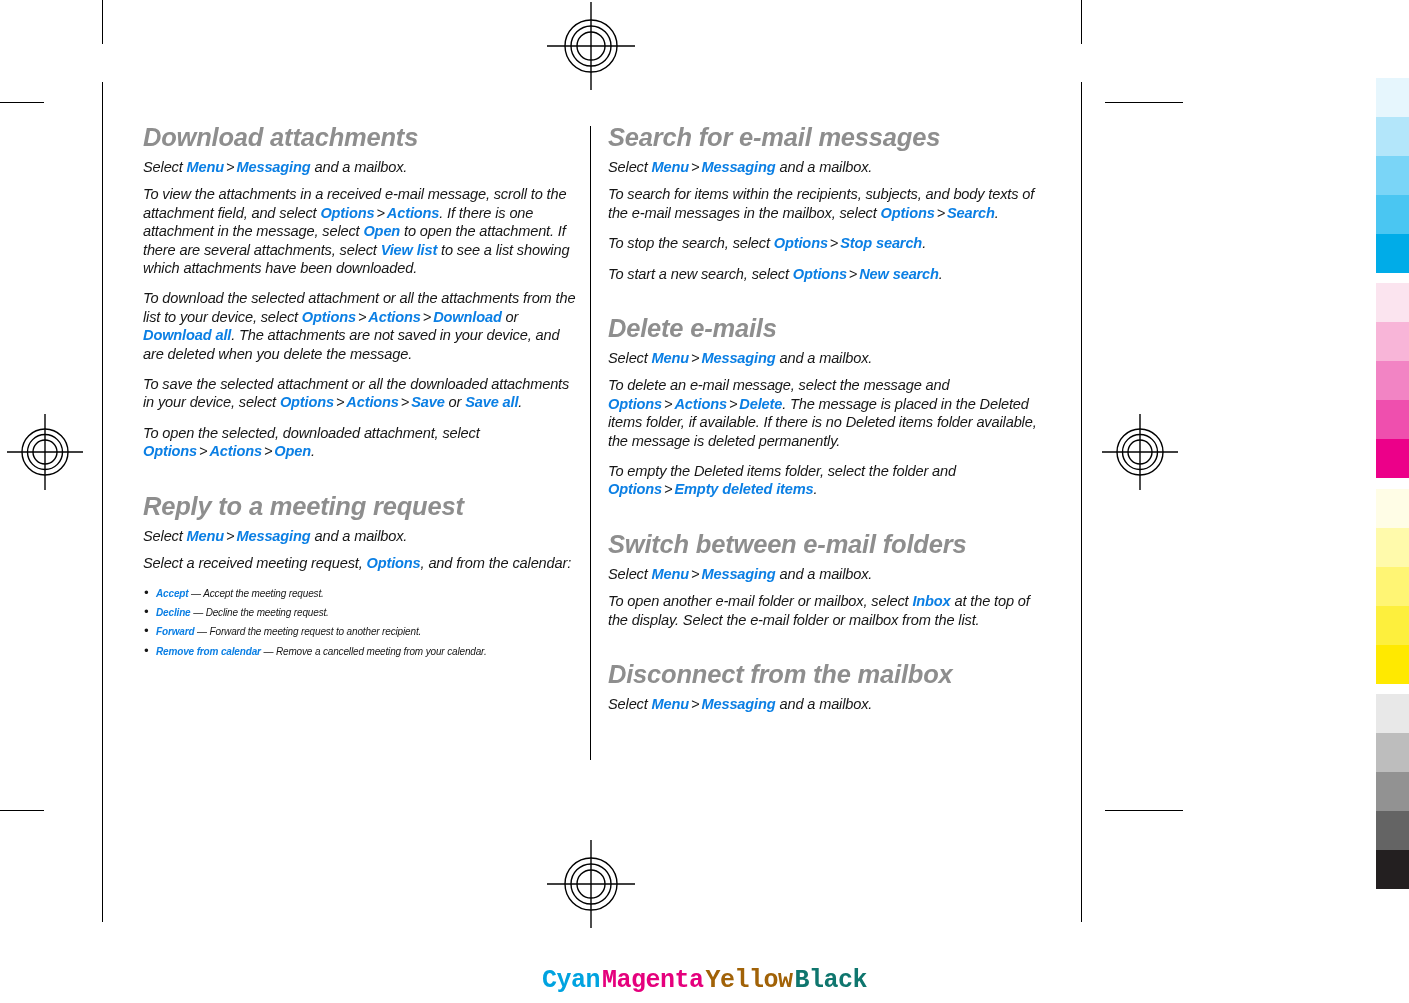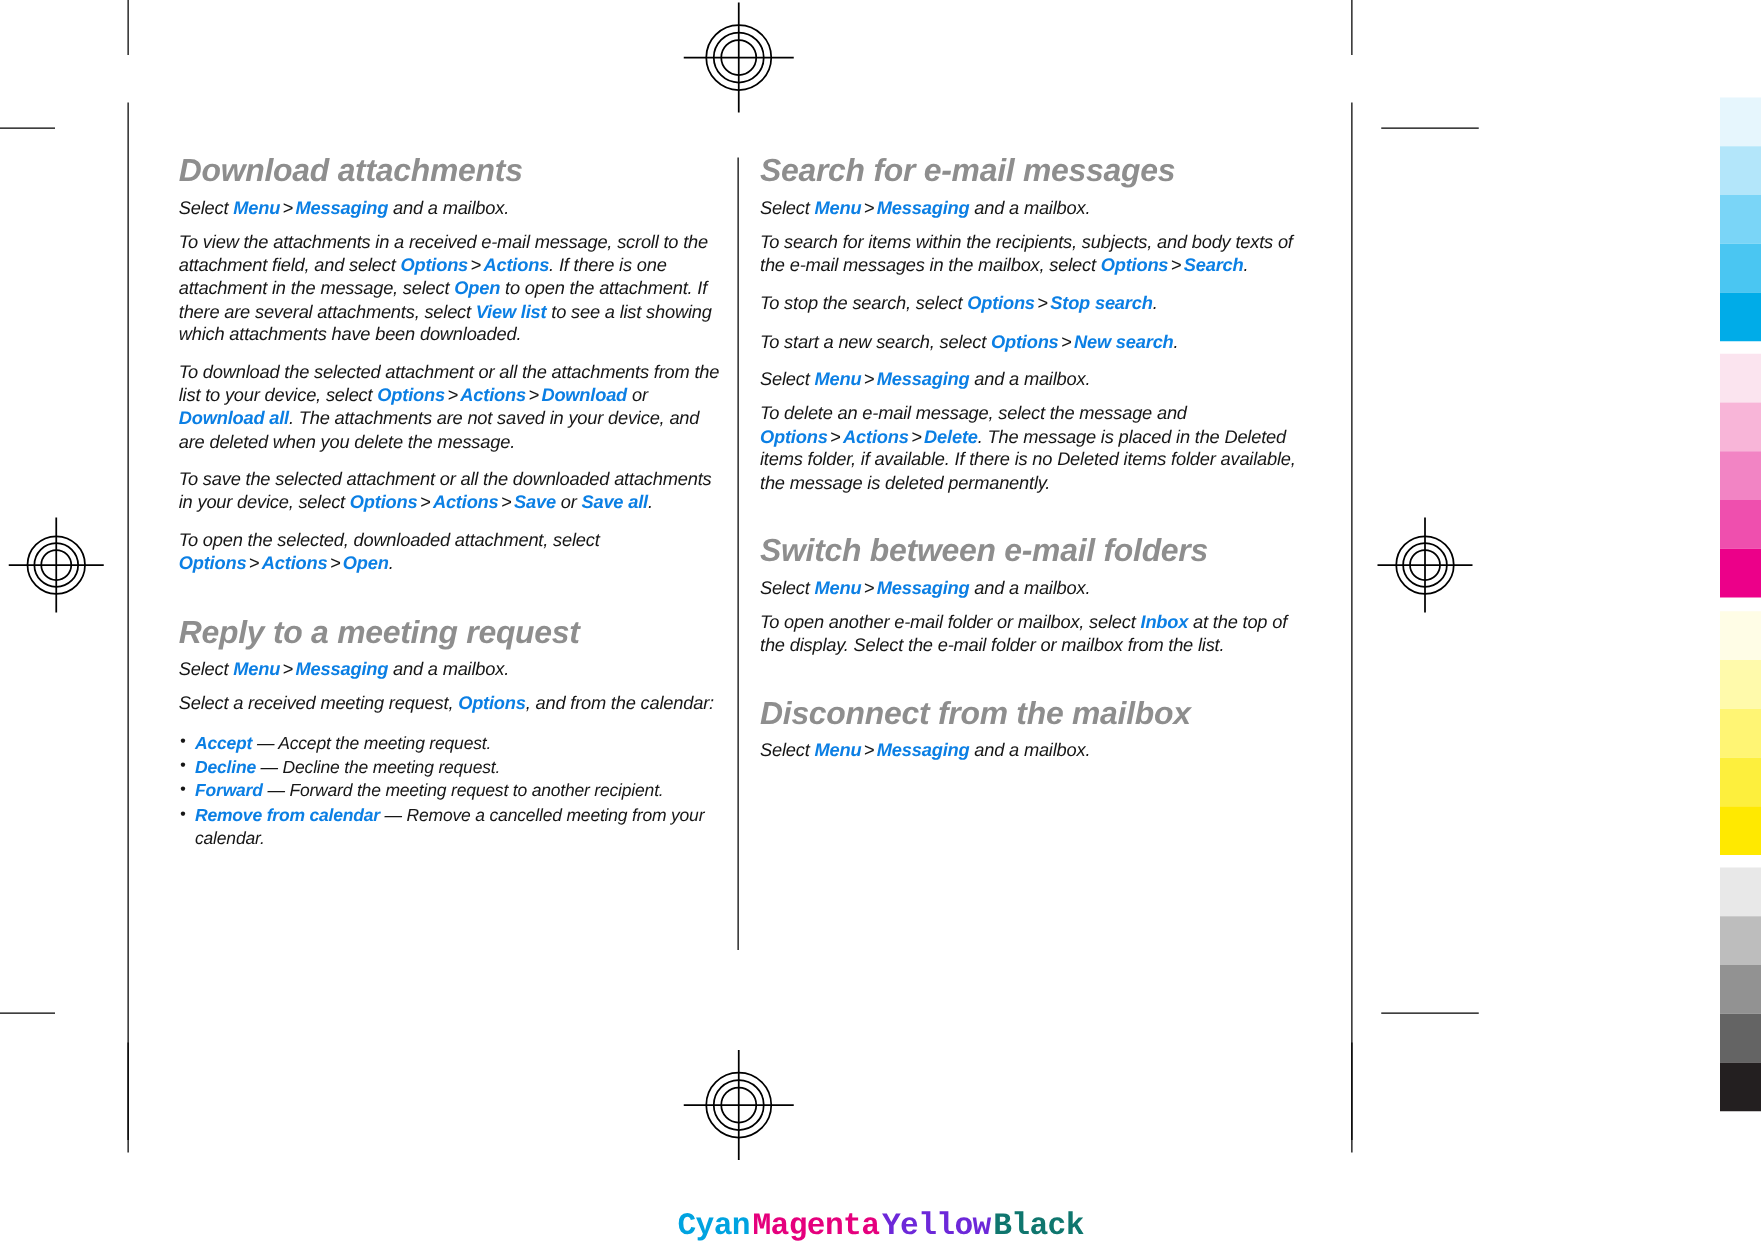--- a/index.html
+++ b/index.html
@@ -78,21 +78,21 @@
 
   ul.bullets {
     margin: 0;
     padding: 0;
     list-style: none;
   }
   ul.bullets li {
     position: relative;
     padding-left: 13px;
     margin-bottom: 1px;
-    font-size: 14px;
+    font-size: 10px;
     line-height: 18.4px;
     color: #161616;
     letter-spacing: -0.15px;
   }
   ul.bullets li:before {
     content: "\2022";
     position: absolute;
     left: 1px;
     top: -1px;
     font-size: 13px;
@@ -219,24 +219,26 @@
         <li><b class="lnk">Forward</b><span>  — Forward the meeting request to another recipient.</span></li>
         <li><b class="lnk">Remove from calendar</b><span>  — Remove a cancelled meeting from your calendar.</span></li>
       </ul>
     </div>
   <div class="col col-right" id="col-right">
       <h2 class="sec">Search for e-mail messages</h2>
       <p class="para tight"><span>Select </span><b class="lnk">Menu</b><span class="gt">&gt;</span><b class="lnk">Messaging</b><span> and a mailbox.</span></p>
       <p class="para"><span>To search for items within the recipients, subjects, and body texts of the e-mail messages in the mailbox, select </span><b class="lnk">Options</b><span class="gt">&gt;</span><b class="lnk">Search</b><span>.</span></p>
       <p class="para"><span>To stop the search, select </span><b class="lnk">Options</b><span class="gt">&gt;</span><b class="lnk">Stop search</b><span>.</span></p>
       <p class="para"><span>To start a new search, select </span><b class="lnk">Options</b><span class="gt">&gt;</span><b class="lnk">New search</b><span>.</span></p>
+      <h2 class="sec spaced">Delete e-mails</h2>
       <p class="para tight"><span>Select </span><b class="lnk">Menu</b><span class="gt">&gt;</span><b class="lnk">Messaging</b><span> and a mailbox.</span></p>
       <p class="para"><span>To delete an e-mail message, select the message and </span><b class="lnk">Options</b><span class="gt">&gt;</span><b class="lnk">Actions</b><span class="gt">&gt;</span><b class="lnk">Delete</b><span>. The message is placed in the Deleted items folder, if available. If there is no Deleted items folder available, the message is deleted permanently.</span></p>
+      <p class="para"><span>To empty the Deleted items folder, select the folder and </span><b class="lnk">Options</b><span class="gt">&gt;</span><b class="lnk">Empty deleted items</b><span>.</span></p>
       <h2 class="sec spaced">Switch between e-mail folders</h2>
       <p class="para tight"><span>Select </span><b class="lnk">Menu</b><span class="gt">&gt;</span><b class="lnk">Messaging</b><span> and a mailbox.</span></p>
       <p class="para"><span>To open another e-mail folder or mailbox, select </span><b class="lnk">Inbox</b><span> at the top of the display. Select the e-mail folder or mailbox from the list.</span></p>
       <h2 class="sec spaced">Disconnect from the mailbox</h2>
       <p class="para tight"><span>Select </span><b class="lnk">Menu</b><span class="gt">&gt;</span><b class="lnk">Messaging</b><span> and a mailbox.</span></p>
     </div>
 
 </div>
 
-<div class="cmyk" id="cmyk"><span style="color: rgb(0, 163, 224);">Cyan</span><span style="color: rgb(229, 0, 125);">Magenta</span><span style="color: #6d28d9;">Yellow</span><span style="color: #0f766e;">Black</span></div>
+<div class="cmyk" id="cmyk"><span style="color: rgb(0, 163, 224);">Cyan</span><span style="color: rgb(229, 0, 125);">Magenta</span><span style="color: #a16207;">Yellow</span><span style="color: #0f766e;">Black</span></div>
 
 </body></html>

